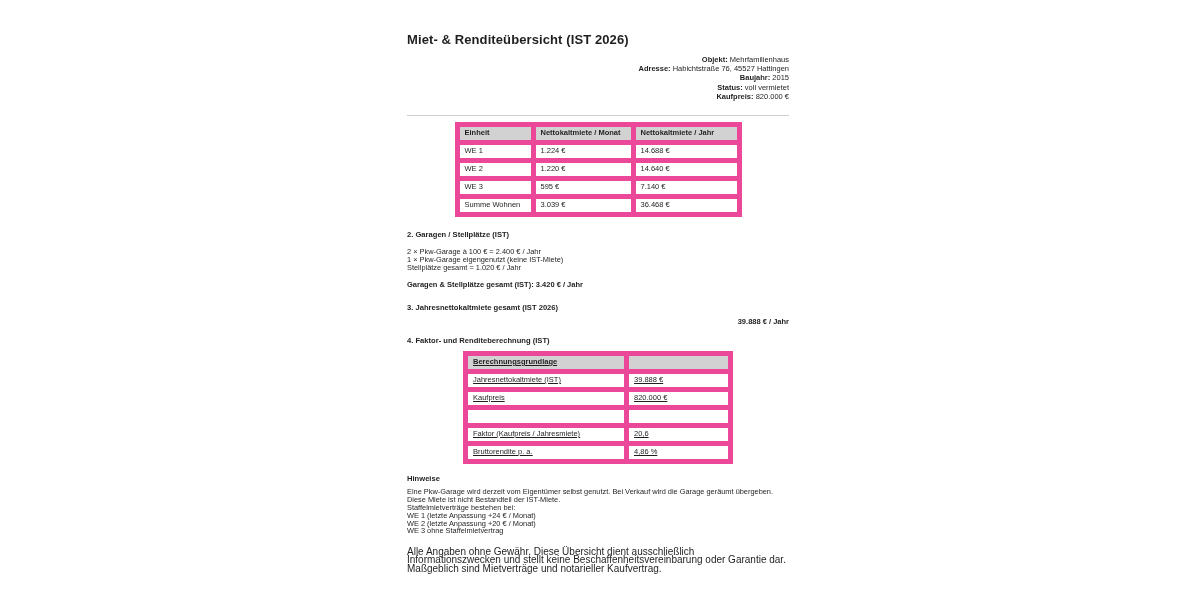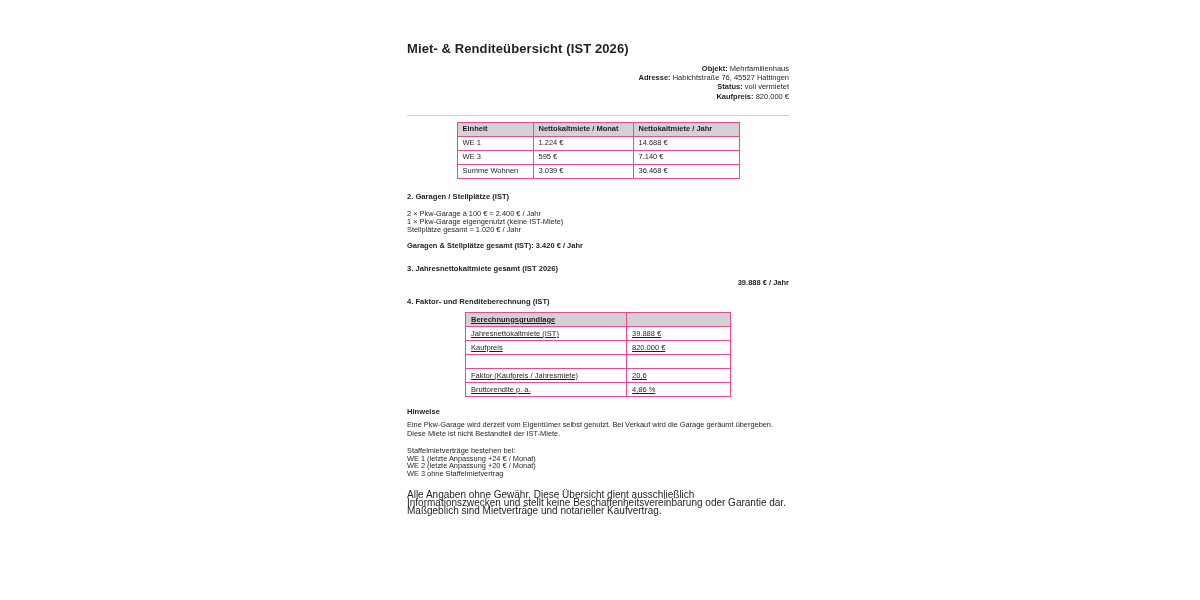--- a/index.html
+++ b/index.html
@@ -9,21 +9,21 @@
     width: 1200px;
     height: 600px;
     overflow: hidden;
     font-family: "Liberation Sans", sans-serif;
     color: #1f1f1f;
     -webkit-font-smoothing: antialiased;
   }
   .page {
     width: 382px;
     margin-left: 407px;
-    padding-top: 15px;
+    padding-top: 6px;
   }
   .title {
     font-size: 13px;
     line-height: 15px;
     font-weight: bold;
     margin: 26px 0 8px 0;
     letter-spacing: 0.1px;
   }
   .meta { font-size: 7.5px; line-height: 9.2px; text-align: right; }
   .meta-line .b { font-weight: bold; }
@@ -52,30 +52,30 @@
     margin-top: 7px;
   }
   .value-line {
     font-size: 7.5px;
     line-height: 9px;
     font-weight: bold;
     margin-top: 5px;
     text-align: right;
   }
   .para { font-size: 7.4px; line-height: 8.2px; margin-top: 5px; }
-  .staffel { font-size: 7.4px; line-height: 7.8px; margin-top: 9px; }
+  .staffel { font-size: 7.4px; line-height: 7.8px; }
   .disclaimer { font-size: 10px; line-height: 8.2px; margin-top: 13px; }
   table.t {
     border-collapse: collapse;
     table-layout: fixed;
     margin: 6px auto 0 auto;
     font-size: 7.5px;
   }
   table.t th, table.t td {
-    border: 1px solid #ec4899;
+    border: 5px solid #ec4899;
     padding: 2px 5px;
     text-align: left;
     height: 9px;
     line-height: 8.5px;
     vertical-align: middle;
     overflow: hidden;
     white-space: nowrap;
   }
   table.t th {
     background: #d2d2d2;
@@ -99,20 +99,24 @@
   <div class="meta">
     <div class="meta-line">
       <span class="b">Objekt:</span>
       <span>Mehrfamilienhaus</span>
     </div>
     <div class="meta-line">
       <span class="b">Adresse:</span>
       <span>Habichtstraße 76, 45527 Hattingen</span>
     </div>
     <div class="meta-line">
+      <span class="b">Baujahr:</span>
+      <span>2015</span>
+    </div>
+    <div class="meta-line">
       <span class="b">Status:</span>
       <span>voll vermietet</span>
     </div>
     <div class="meta-line">
       <span class="b">Kaufpreis:</span>
       <span>820.000 €</span>
     </div>
   </div>
 
   <div class="divider"></div>
@@ -131,20 +135,25 @@
         <th>Nettokaltmiete / Jahr</th>
       </tr>
     </thead>
     <tbody>
       <tr>
         <td>WE 1</td>
         <td>1.224 €</td>
         <td>14.688 €</td>
       </tr>
       <tr>
+        <td>WE 2</td>
+        <td>1.220 €</td>
+        <td>14.640 €</td>
+      </tr>
+      <tr>
         <td>WE 3</td>
         <td>595 €</td>
         <td>7.140 €</td>
       </tr>
       <tr>
         <td>Summe Wohnen</td>
         <td>3.039 €</td>
         <td>36.468 €</td>
       </tr>
     </tbody>

